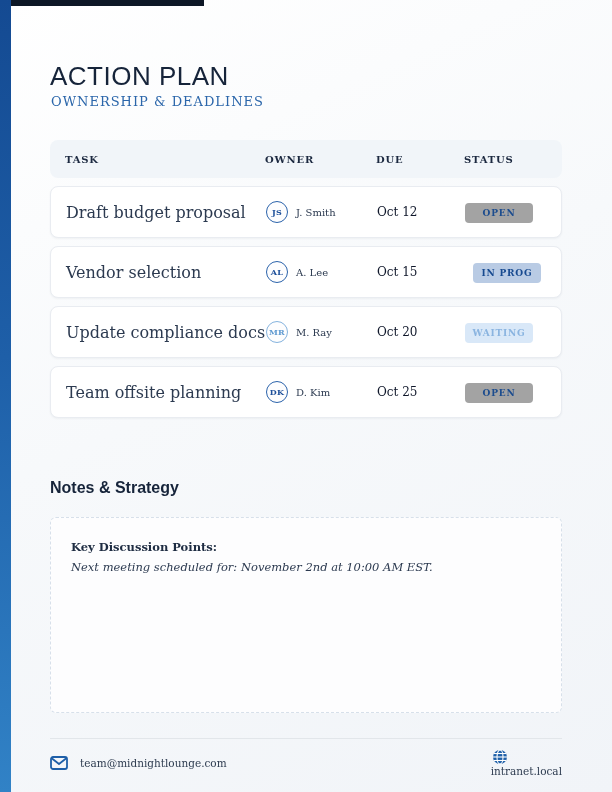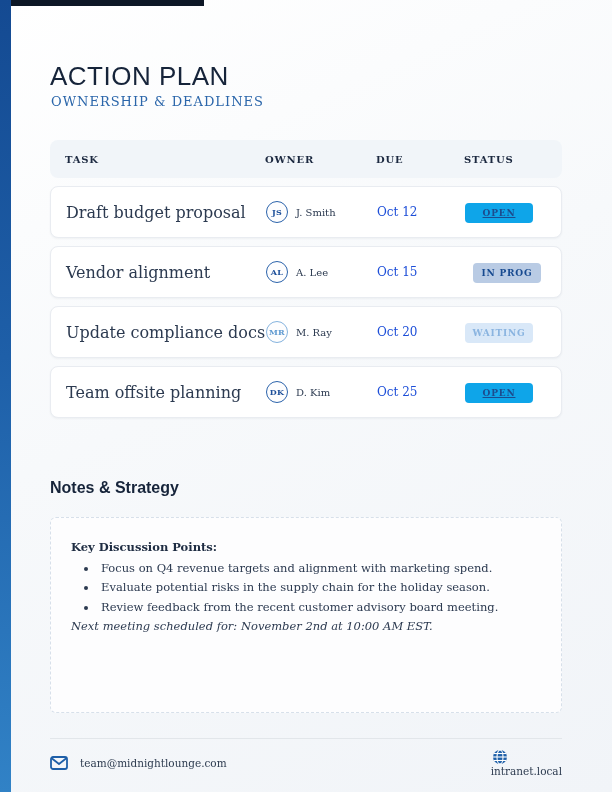--- a/index.html
+++ b/index.html
@@ -47,36 +47,36 @@
     height: 52px; margin-top: 8px;
     background: #ffffff;
     border: 1px solid #e9ecf1; border-radius: 8px;
     box-shadow: 0 1px 2px rgba(30,50,80,0.05);
   }
   .col-task  { width: 215px; padding-left: 15px; }
   .col-owner { width: 111px; display: flex; align-items: center; }
   .col-due   { width: 88px; }
   .col-status{ flex: 1; }
   .trow .col-task { font-size: 16px; color: #2c3a50; }
-  .trow .col-due  { font-size: 12px; color: #1d4ed8; }
+  .trow .col-due  { font-size: 12px; color: #0f172a; }
   .owner-name { font-size: 10px; color: #2c3a50; margin-left: 8px; }
   .avatar {
     width: 22px; height: 22px; border-radius: 50%;
     border: 1.5px solid #2b63ab; background: #fdfdfe;
     display: flex; align-items: center; justify-content: center;
     font-size: 8px; font-weight: bold; color: #1d4f9a;
     letter-spacing: 0.3px; flex: none;
   }
   .avatar.light { border-color: #85b3de; color: #5f9ad1; }
   .badge {
     display: inline-block; min-width: 68px; padding: 5px 0;
     border-radius: 4px; text-align: center;
     font-size: 9px; font-weight: bold; letter-spacing: 0.8px;
   }
-  .badge--open    { background: #0ea5e9; color: #1c4c8e; text-decoration: underline; }
+  .badge--open    { background: #a3a3a3; color: #1c4c8e; }
   .badge--inprog  { background: #b9cbe4; color: #174a90; margin-left: 8px; }
   .badge--waiting { background: #d9e8f8; color: #8ab4e0; }
   
   .notes-heading {
     position: absolute; left: 50px; top: 479px;
     font-family: "Liberation Sans", sans-serif;
     font-weight: bold; font-size: 16px; color: #16243a;
   }
   .notes-box {
     position: absolute; left: 50px; top: 517px; width: 512px; height: 196px;
@@ -131,21 +131,21 @@
       <span class="avatar">JS</span>
       <span class="owner-name">J. Smith</span>
     </div>
     <div class="col-due">Oct 12</div>
     <div class="col-status">
       <span class="badge badge--open">OPEN</span>
     </div>
   </div>
 
   <div class="trow">
-    <div class="col-task">Vendor alignment</div>
+    <div class="col-task">Vendor selection</div>
     <div class="col-owner">
       <span class="avatar">AL</span>
       <span class="owner-name">A. Lee</span>
     </div>
     <div class="col-due">Oct 15</div>
     <div class="col-status">
       <span class="badge badge--inprog">IN PROG</span>
     </div>
   </div>
 
@@ -171,25 +171,20 @@
     <div class="col-status">
       <span class="badge badge--open">OPEN</span>
     </div>
   </div>
 </div>
 
 <div class="notes-heading">Notes &amp; Strategy</div>
 
 <div class="notes-box">
   <div class="notes-title">Key Discussion Points:</div>
-  <ul>
-    <li>Focus on Q4 revenue targets and alignment with marketing spend.</li>
-    <li>Evaluate potential risks in the supply chain for the holiday season.</li>
-    <li>Review feedback from the recent customer advisory board meeting.</li>
-  </ul>
   <div class="notes-next">Next meeting scheduled for: November 2nd at 10:00 AM EST.</div>
 </div>
 
 <div class="footer-divider"></div>
 
 <div class="footer">
   <div class="footer-email">
     <span class="icon">
       <svg width="18" height="14" viewBox="0 0 18 14">
         <rect x="1" y="1" width="16" height="12" rx="2" fill="none" stroke="#1e5fa8" stroke-width="1.8"></rect>

